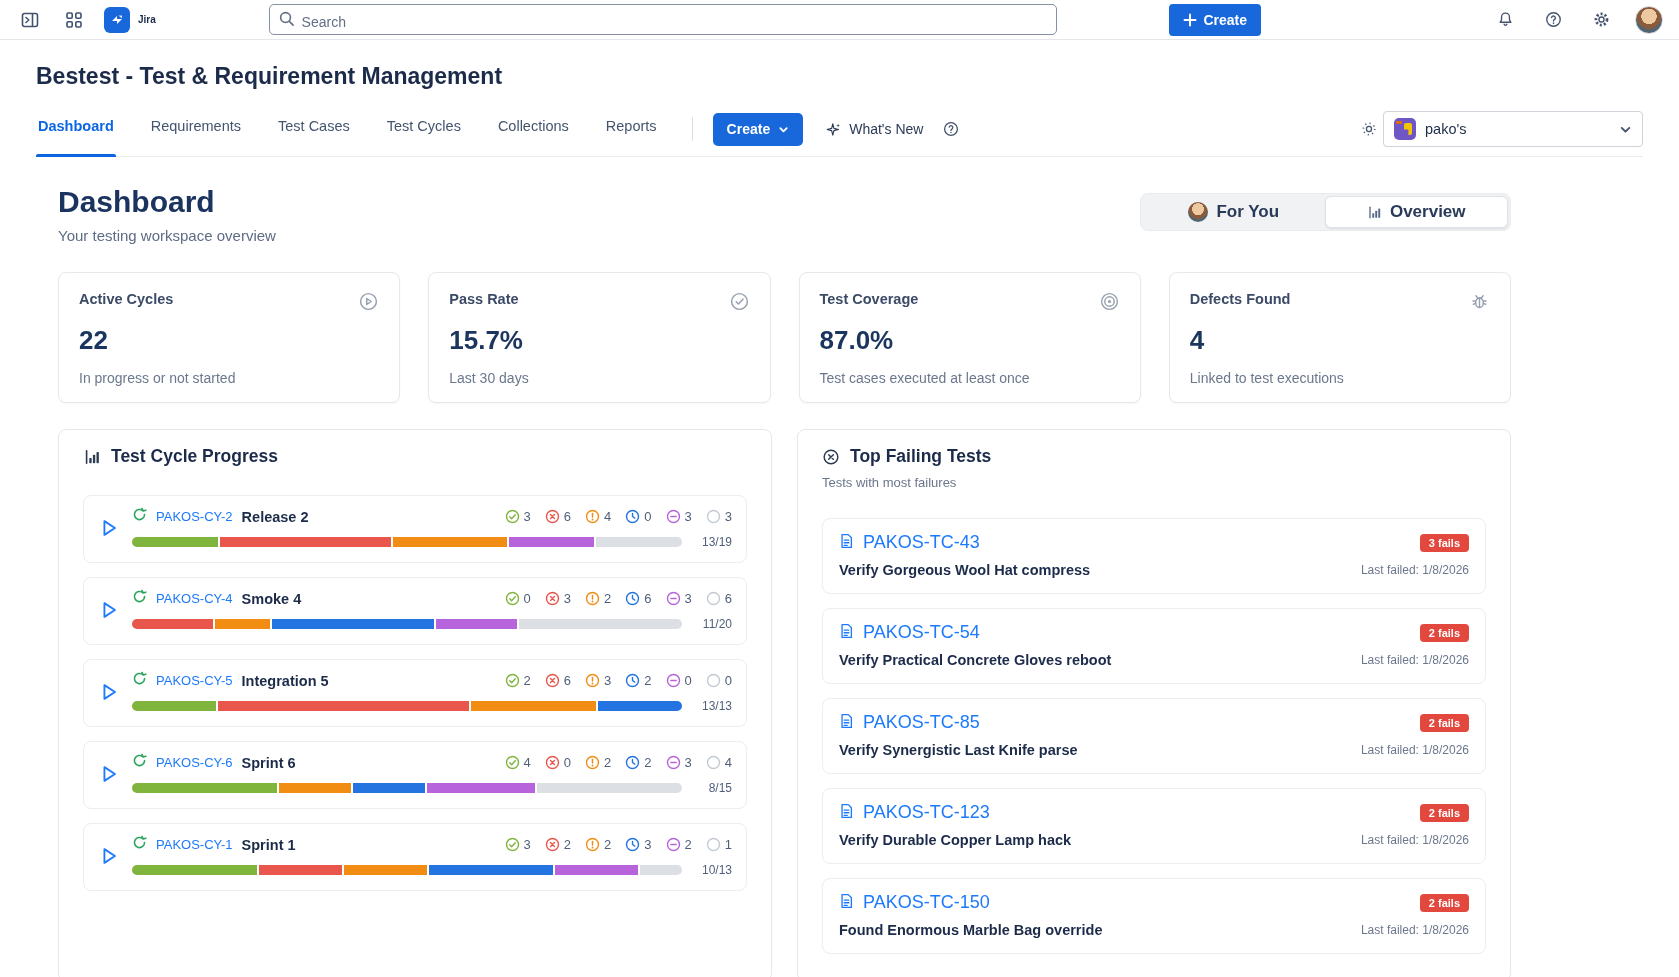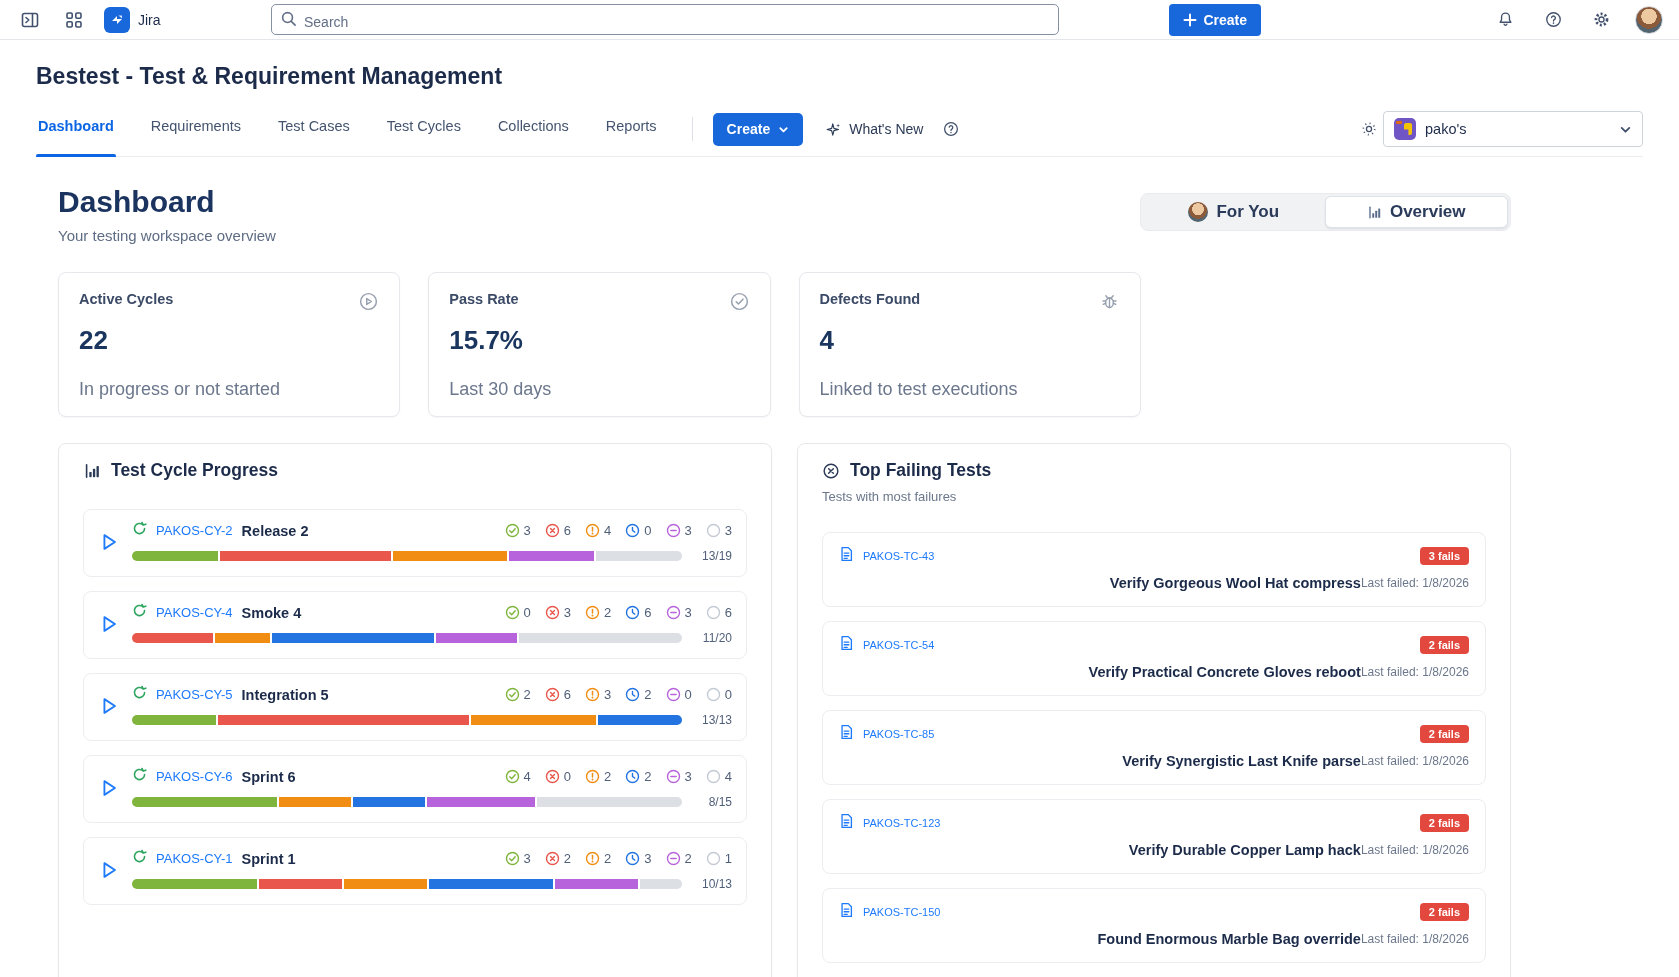--- a/index.html
+++ b/index.html
@@ -9,21 +9,21 @@
 
   
   .topbar { height:40px; display:flex; align-items:center; padding:0 16px;
     border-bottom:1px solid #E4E6EA; gap:10px; }
   .topbar-left { display:flex; align-items:center; gap:16px; }
   .icon-btn { background:none; border:none; display:flex; align-items:center; justify-content:center;
     width:28px; height:28px; border-radius:4px; color:#42526E; }
   .jira-logo { display:flex; align-items:center; gap:8px; }
   .jira-mark { width:26px; height:26px; border-radius:6px; background:#1868DB; display:flex;
     align-items:center; justify-content:center; }
-  .jira-name { font-weight:normal; font-size:14px; color:#1C2B4A; }
+  .jira-name { font-weight:bold; font-size:10px; color:#1C2B4A; }
   .search-wrap { flex:1; display:flex; justify-content:center; }
   .search-box { position:relative; width:100%; max-width:788px; }
   .search-box input { width:100%; height:31px; border:1px solid #8590A2; border-radius:5px;
     padding:4px 10px 0 32px; font-size:14px; color:#172B4D; outline:none; }
   .search-box input::placeholder { color:#626F86; }
   .search-glyph { position:absolute; left:9px; top:6px; }
   .create-btn { background:#1868DB; color:#fff; border:none; border-radius:4px; height:32px;
     padding:0 14px; font-size:14px; font-weight:bold; display:flex; align-items:center; gap:6px; }
   .topbar-right { display:flex; align-items:center; gap:20px; margin-left:auto; padding-left:220px; }
   .avatar { width:28px; height:28px; border-radius:50%; border:1px solid #D5D9DF;
@@ -68,21 +68,21 @@
   .seg-btn.selected { background:#fff; border:1px solid #DFE2E6; box-shadow:0 1px 2px rgba(9,30,66,.1); }
   .seg-avatar { width:20px; height:20px; border-radius:50%;
     background:radial-gradient(circle at 50% 36%, #ECC9A0 0 36%, #8A5A3B 37% 58%, #51646F 59% 80%, #3E4A56 81%); }
 
   .stats-row { display:grid; grid-template-columns:repeat(4,1fr); gap:28px; margin-top:28px; }
   .stat-card { border:1px solid #E6E8EC; border-radius:8px; padding:18px 20px 16px;
     box-shadow:0 1px 2px rgba(9,30,66,.04); background:#fff; }
   .stat-top { display:flex; justify-content:space-between; align-items:flex-start; }
   .stat-title { font-size:14.5px; color:#3B4A66; font-weight:bold; }
   .stat-value { font-size:26px; font-weight:bold; color:#1A355E; margin-top:9px; }
-  .stat-caption { font-size:18px; color:#6B778C; margin-top:23px; }
+  .stat-caption { font-size:14px; color:#6B778C; margin-top:14px; }
 
   .panels { display:grid; grid-template-columns:1fr 1fr; gap:25px; margin-top:26px; }
   .panel { border:1px solid #E6E8EC; border-radius:8px; padding:16px 24px 26px; background:#fff;
     box-shadow:0 1px 2px rgba(9,30,66,.04); }
   .panel-title { display:flex; align-items:center; gap:10px; font-size:17.5px; font-weight:bold; color:#1C2B4A; }
   .panel-sub { font-size:13px; color:#6B778C; margin-top:8px; }
   .panel-list { margin-top:28px; display:flex; flex-direction:column; gap:14px; }
 
   .cycle-row { border:1px solid #EBEDF0; border-radius:8px; padding:11px 14px 13px; display:flex;
     align-items:center; gap:12px; background:#fff; }
@@ -95,24 +95,24 @@
   .count-item { display:flex; align-items:center; gap:4px; }
   .count-num { font-size:13px; color:#505F79; }
   .cycle-line2 { display:flex; align-items:center; gap:10px; margin-top:9px; }
   .bar { flex:1; height:10px; border-radius:5px; overflow:hidden; display:flex; gap:2px; background:#fff; }
   .bar .seg { height:100%; }
   .fraction { font-size:12px; color:#505F79; width:40px; text-align:right; }
 
   .fail-row { border:1px solid #EBEDF0; border-radius:8px; padding:13px 16px 15px; background:#fff; }
   .fail-line1 { display:flex; align-items:center; justify-content:space-between; }
   .fail-keywrap { display:flex; align-items:center; gap:9px; }
-  .fail-key { font-size:11px; color:#1D7AFC; text-decoration:none; }
+  .fail-key { font-size:18px; color:#1D7AFC; text-decoration:none; }
   .fail-badge { background:#E2483D; color:#fff; font-size:11px; font-weight:bold; border-radius:4px;
     padding:3px 9px; }
-  .fail-line2 { display:flex; align-items:center; justify-content:flex-end; margin-top:9px; }
+  .fail-line2 { display:flex; align-items:center; justify-content:space-between; margin-top:9px; }
   .fail-name { font-size:14.5px; font-weight:bold; color:#1C2B4A; }
   .fail-last { font-size:12px; color:#6B778C; }
   a { cursor:pointer; }
 </style>
 </head>
 <body>
 
 <header class="topbar">
   <div class="topbar-left">
     <button class="icon-btn">
@@ -275,20 +275,32 @@
       <span class="stat-title">Pass Rate</span>
       <span class="stat-icon"><svg width="21" height="21" viewBox="0 0 24 24" fill="none" stroke="#97A0AF" stroke-width="1.7">
                 <circle cx="12" cy="12" r="9"></circle>
                 <path d="M8.2 12.3 l2.6 2.6 L16 9.3" stroke-linecap="round" stroke-linejoin="round"></path>
               </svg></span>
     </div>
     <div class="stat-value">15.7%</div>
     <div class="stat-caption">Last 30 days</div>
   </div>
 
+  <div class="stat-card">
+    <div class="stat-top">
+      <span class="stat-title">Test Coverage</span>
+      <span class="stat-icon"><svg width="21" height="21" viewBox="0 0 24 24" fill="none" stroke="#97A0AF" stroke-width="1.6">
+                <circle cx="12" cy="12" r="9"></circle>
+                <circle cx="12" cy="12" r="5.4"></circle>
+                <circle cx="12" cy="12" r="1.8" fill="#97A0AF" stroke="none"></circle>
+              </svg></span>
+    </div>
+    <div class="stat-value">87.0%</div>
+    <div class="stat-caption">Test cases executed at least once</div>
+  </div>
 
   <div class="stat-card">
     <div class="stat-top">
       <span class="stat-title">Defects Found</span>
       <span class="stat-icon"><svg width="21" height="21" viewBox="0 0 24 24" fill="none" stroke="#97A0AF" stroke-width="1.6" stroke-linecap="round">
                 <ellipse cx="12" cy="13.4" rx="4.4" ry="5.4"></ellipse>
                 <path d="M9.6 9.2 a2.6 2.6 0 0 1 4.8 0"></path>
                 <path d="M9.5 7.4 L7.8 5.4 M14.5 7.4 L16.2 5.4 M7.6 11.4 H4.6 M7.6 14 L4.8 15.2 M16.4 11.4 H19.4 M16.4 14 L19.2 15.2 M12 8.8 V18.8"></path>
               </svg></span>
     </div>

